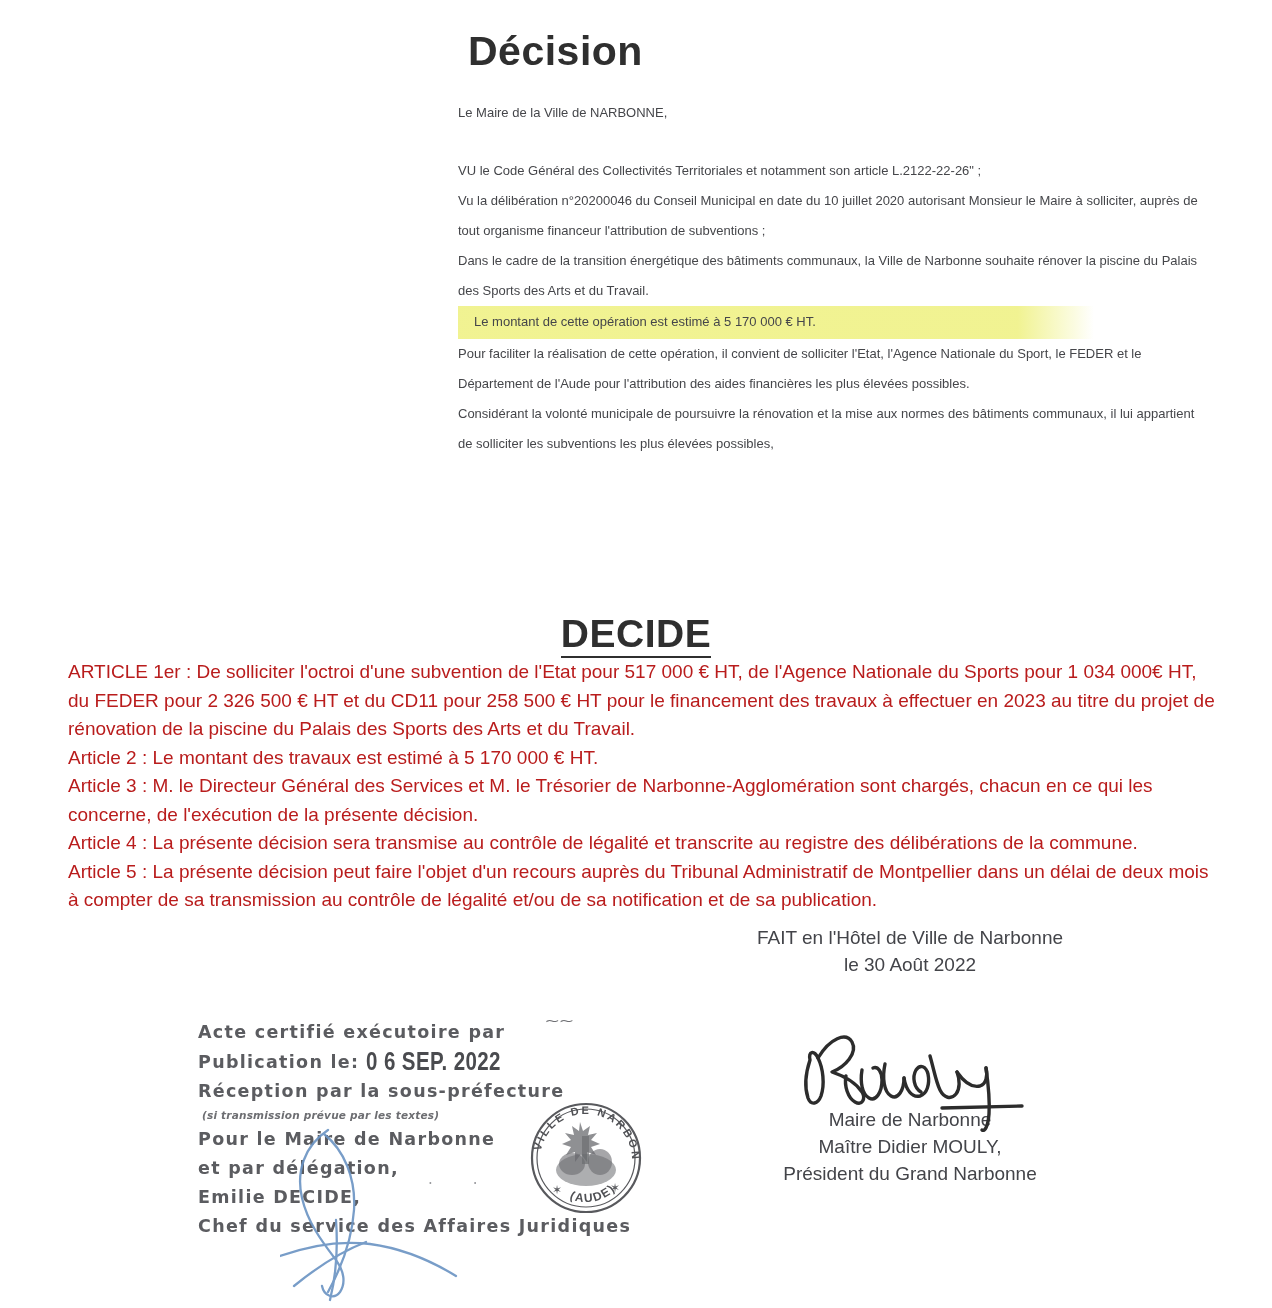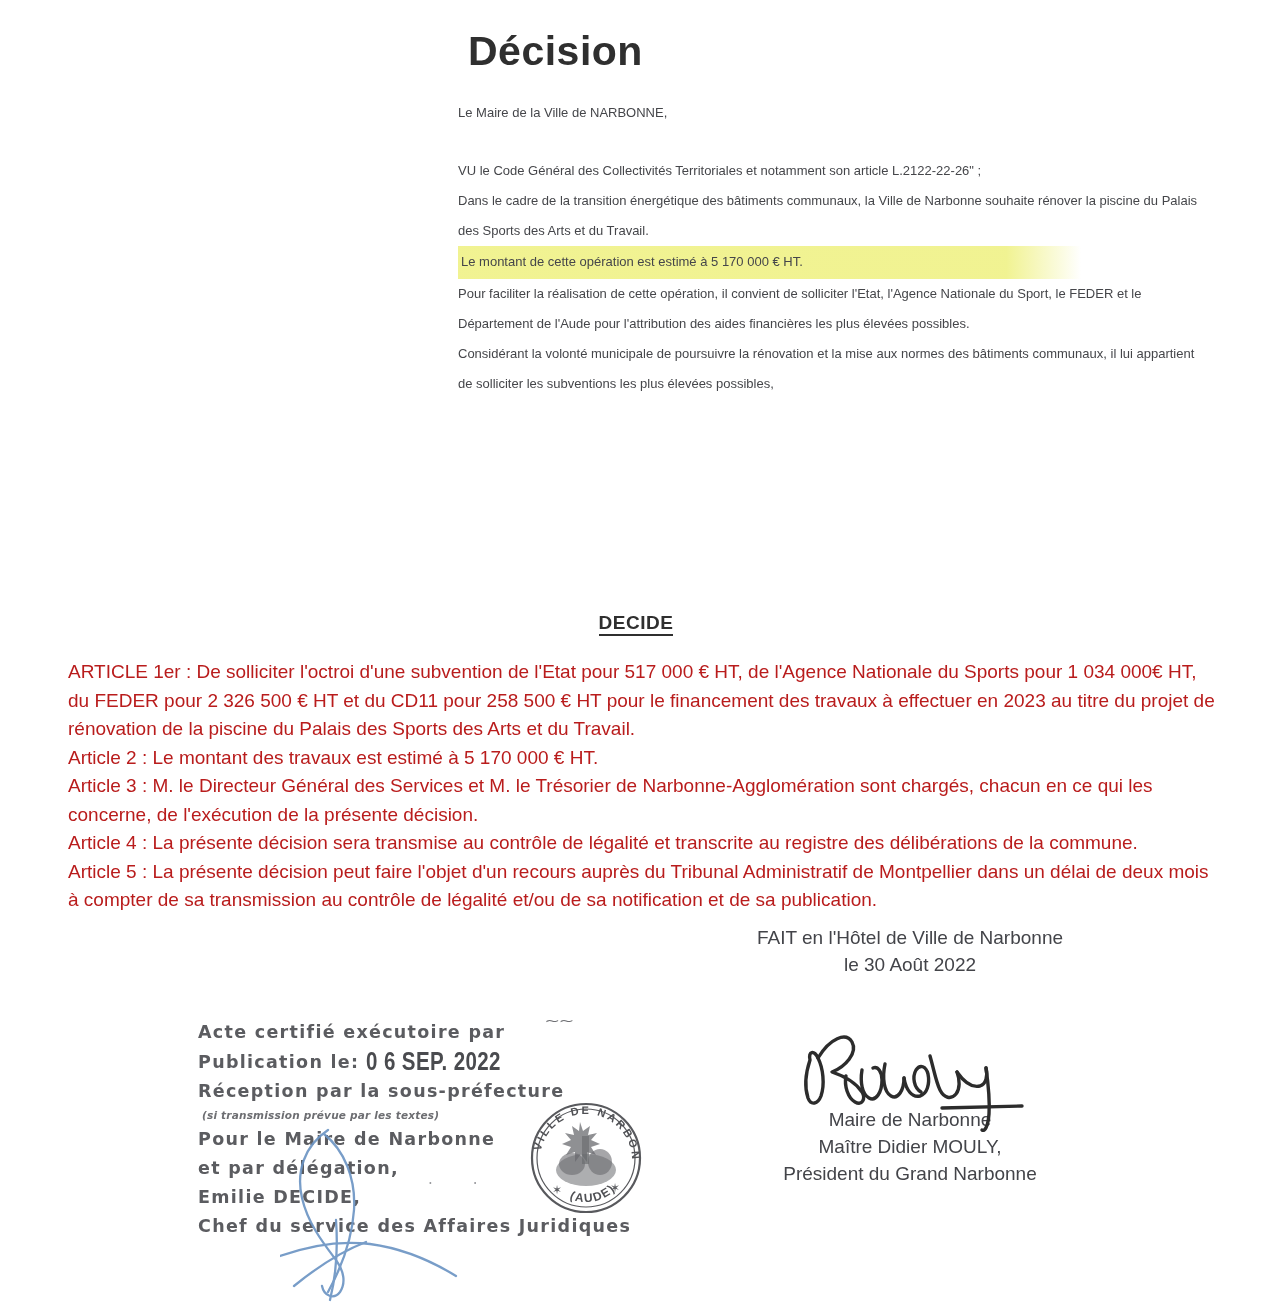--- a/index.html
+++ b/index.html
@@ -43,31 +43,31 @@
   .preamble .para { margin: 0; }
 
   .hl {
     background: linear-gradient(90deg,
       rgba(240,242,140,0.95) 0%,
       rgba(240,242,140,0.95) 88%,
       rgba(240,242,140,0.25) 97%,
       rgba(255,255,255,0) 100%);
     display: inline-block;
     width: 620px;
-    padding: 1px 0 2px 3px;
+    padding: 1px 0 2px 16px;
   }
 
   
   .decide {
     position: absolute;
     left: 0;
     top: 612px;
     width: 1272px;
     text-align: center;
-    font-size: 19px;
+    font-size: 39px;
     font-weight: bold;
     letter-spacing: 0.5px;
     color: #2f2f2f;
   }
   .decide span {
     border-bottom: 2px solid #2f2f2f;
     padding-bottom: 1px;
   }
 
   
@@ -176,20 +176,21 @@
 </head>
 <body>
 
 <div class="page">
 
   <div class="doc-title">Décision</div>
 
   <div class="preamble">
     <p class="salutation">Le Maire de la Ville de NARBONNE,</p>
     <p class="para">VU le Code Général des Collectivités Territoriales et notamment son article L.2122-22-26" ;</p>
+    <p class="para">Vu la délibération n°20200046 du Conseil Municipal en date du 10 juillet 2020 autorisant Monsieur le Maire à solliciter, auprès de tout organisme financeur l'attribution de subventions ;</p>
     <p class="para">Dans le cadre de la transition énergétique des bâtiments communaux, la Ville de Narbonne souhaite rénover la piscine du Palais des Sports des Arts et du Travail.</p>
     <p class="para"><span class="hl">Le montant de cette opération est estimé à 5 170 000 € HT.</span></p>
     <p class="para">Pour faciliter la réalisation de cette opération, il convient de solliciter l'Etat, l'Agence Nationale du Sport, le FEDER et le Département de l'Aude pour l'attribution des aides financières les plus élevées possibles.</p>
     <p class="para">Considérant la volonté municipale de poursuivre la rénovation et la mise aux normes des bâtiments communaux, il lui appartient de solliciter les subventions les plus élevées possibles,</p>
   </div>
 
   <div class="decide"><span>DECIDE</span></div>
 
   <div class="articles">
     <p>ARTICLE 1er : De solliciter l'octroi d'une subvention de l'Etat pour 517 000 € HT, de l'Agence Nationale du Sports pour 1 034 000€ HT, du FEDER pour 2 326 500 € HT et du CD11 pour 258 500 € HT pour le financement des travaux à effectuer en 2023 au titre du projet de rénovation de la piscine du Palais des Sports des Arts et du Travail.</p>

